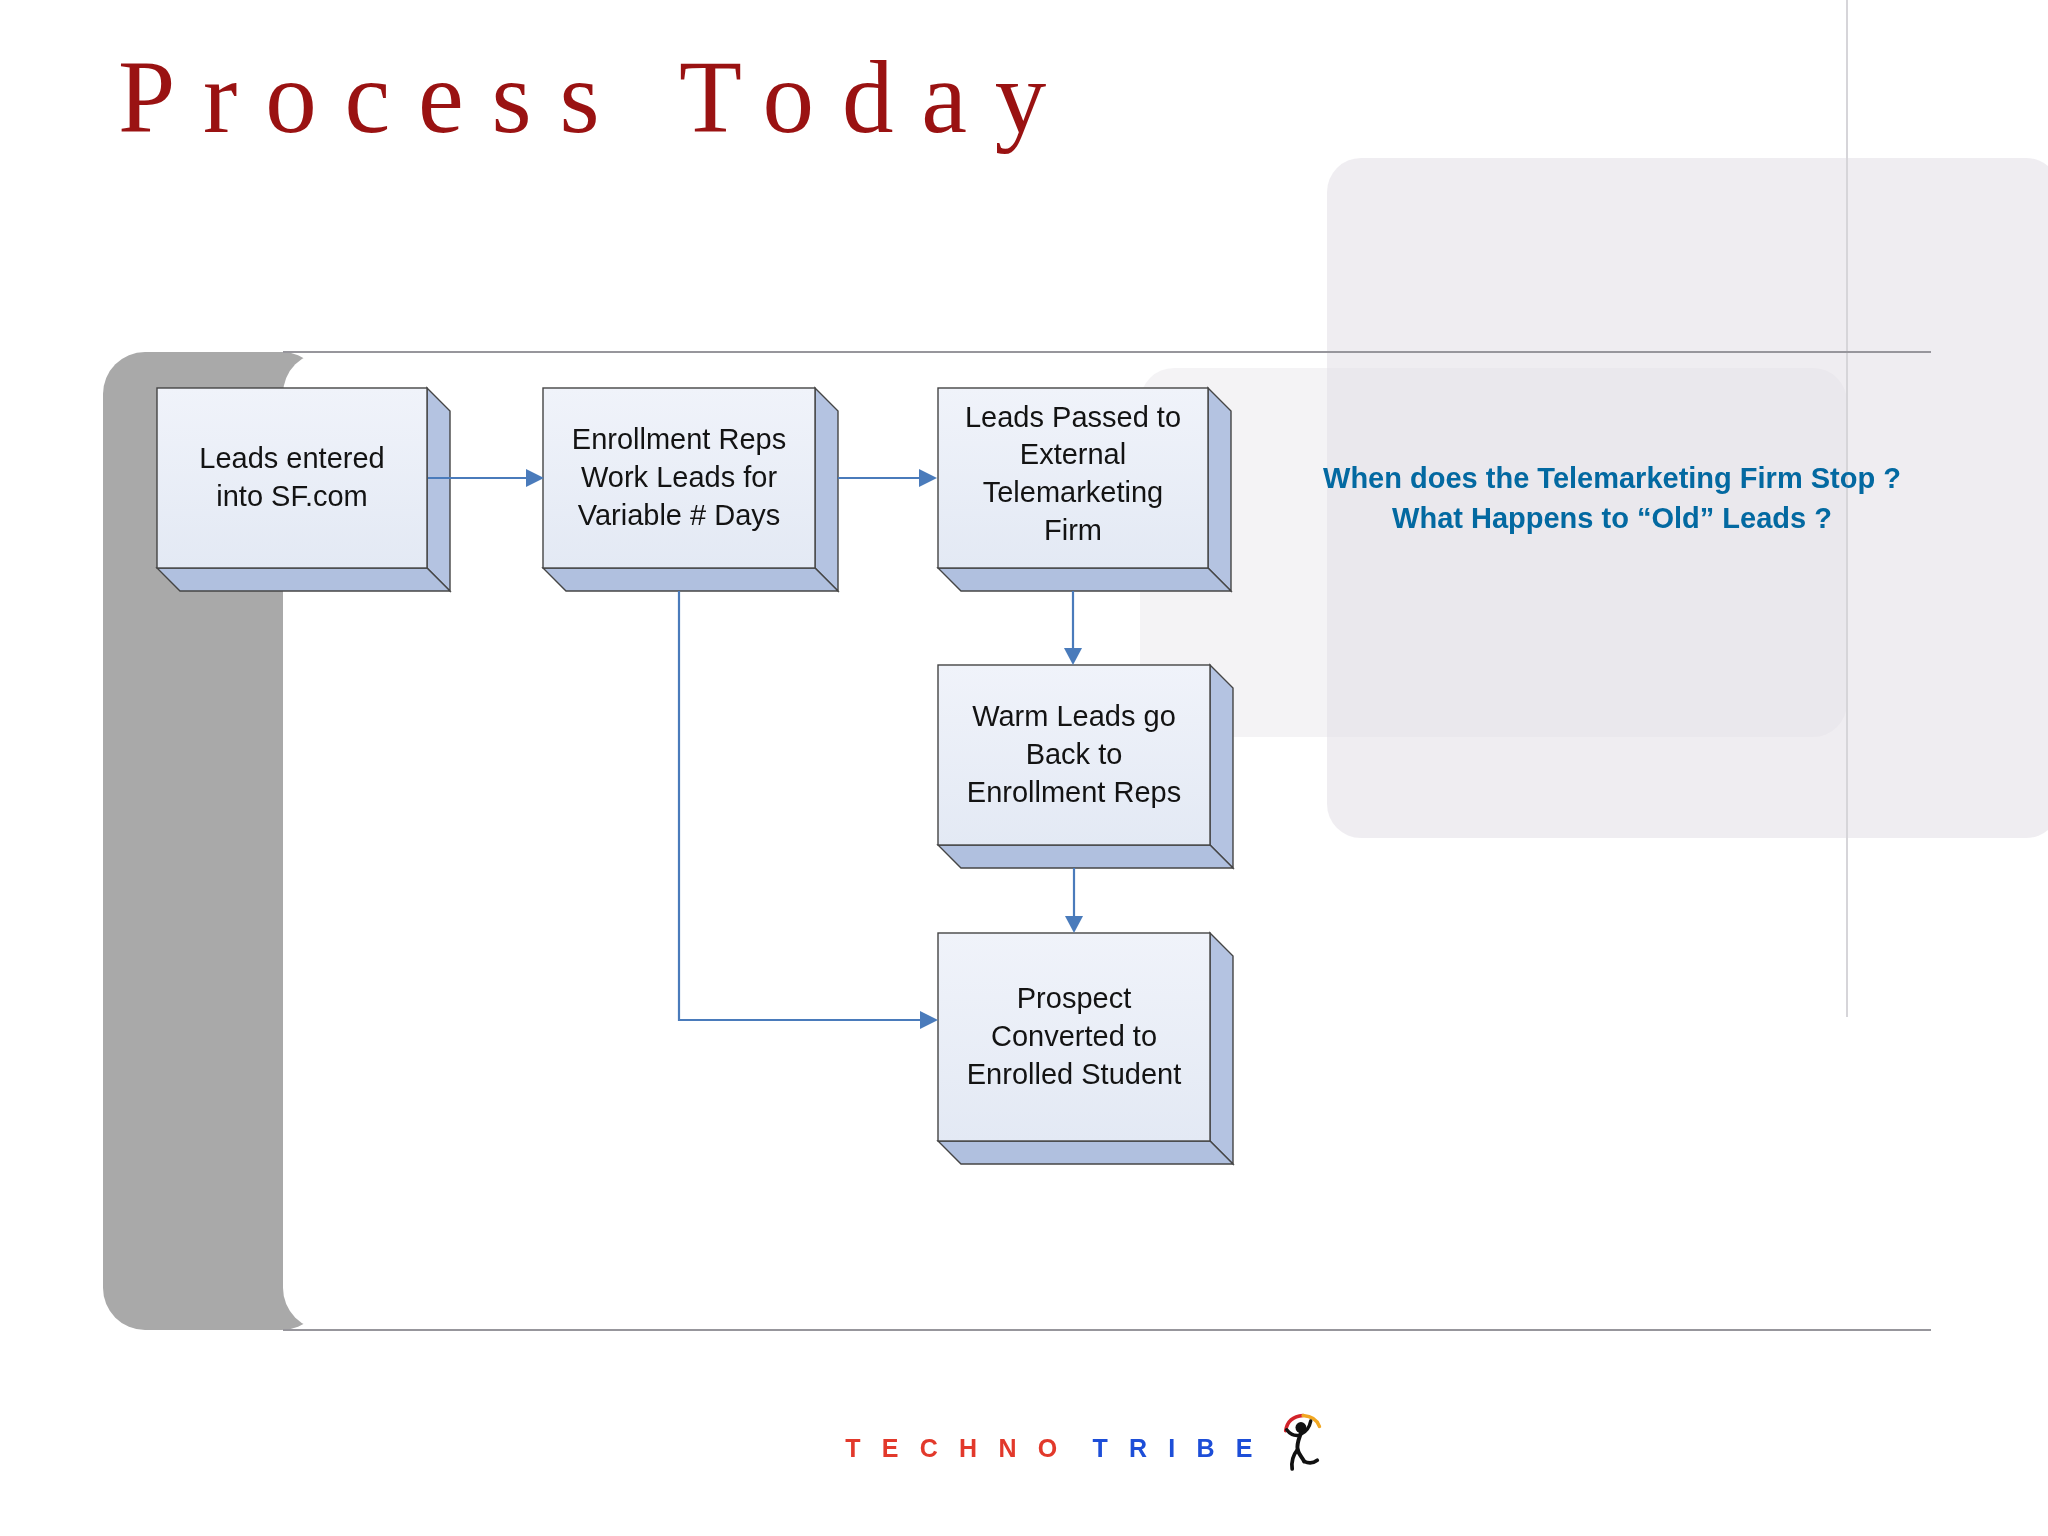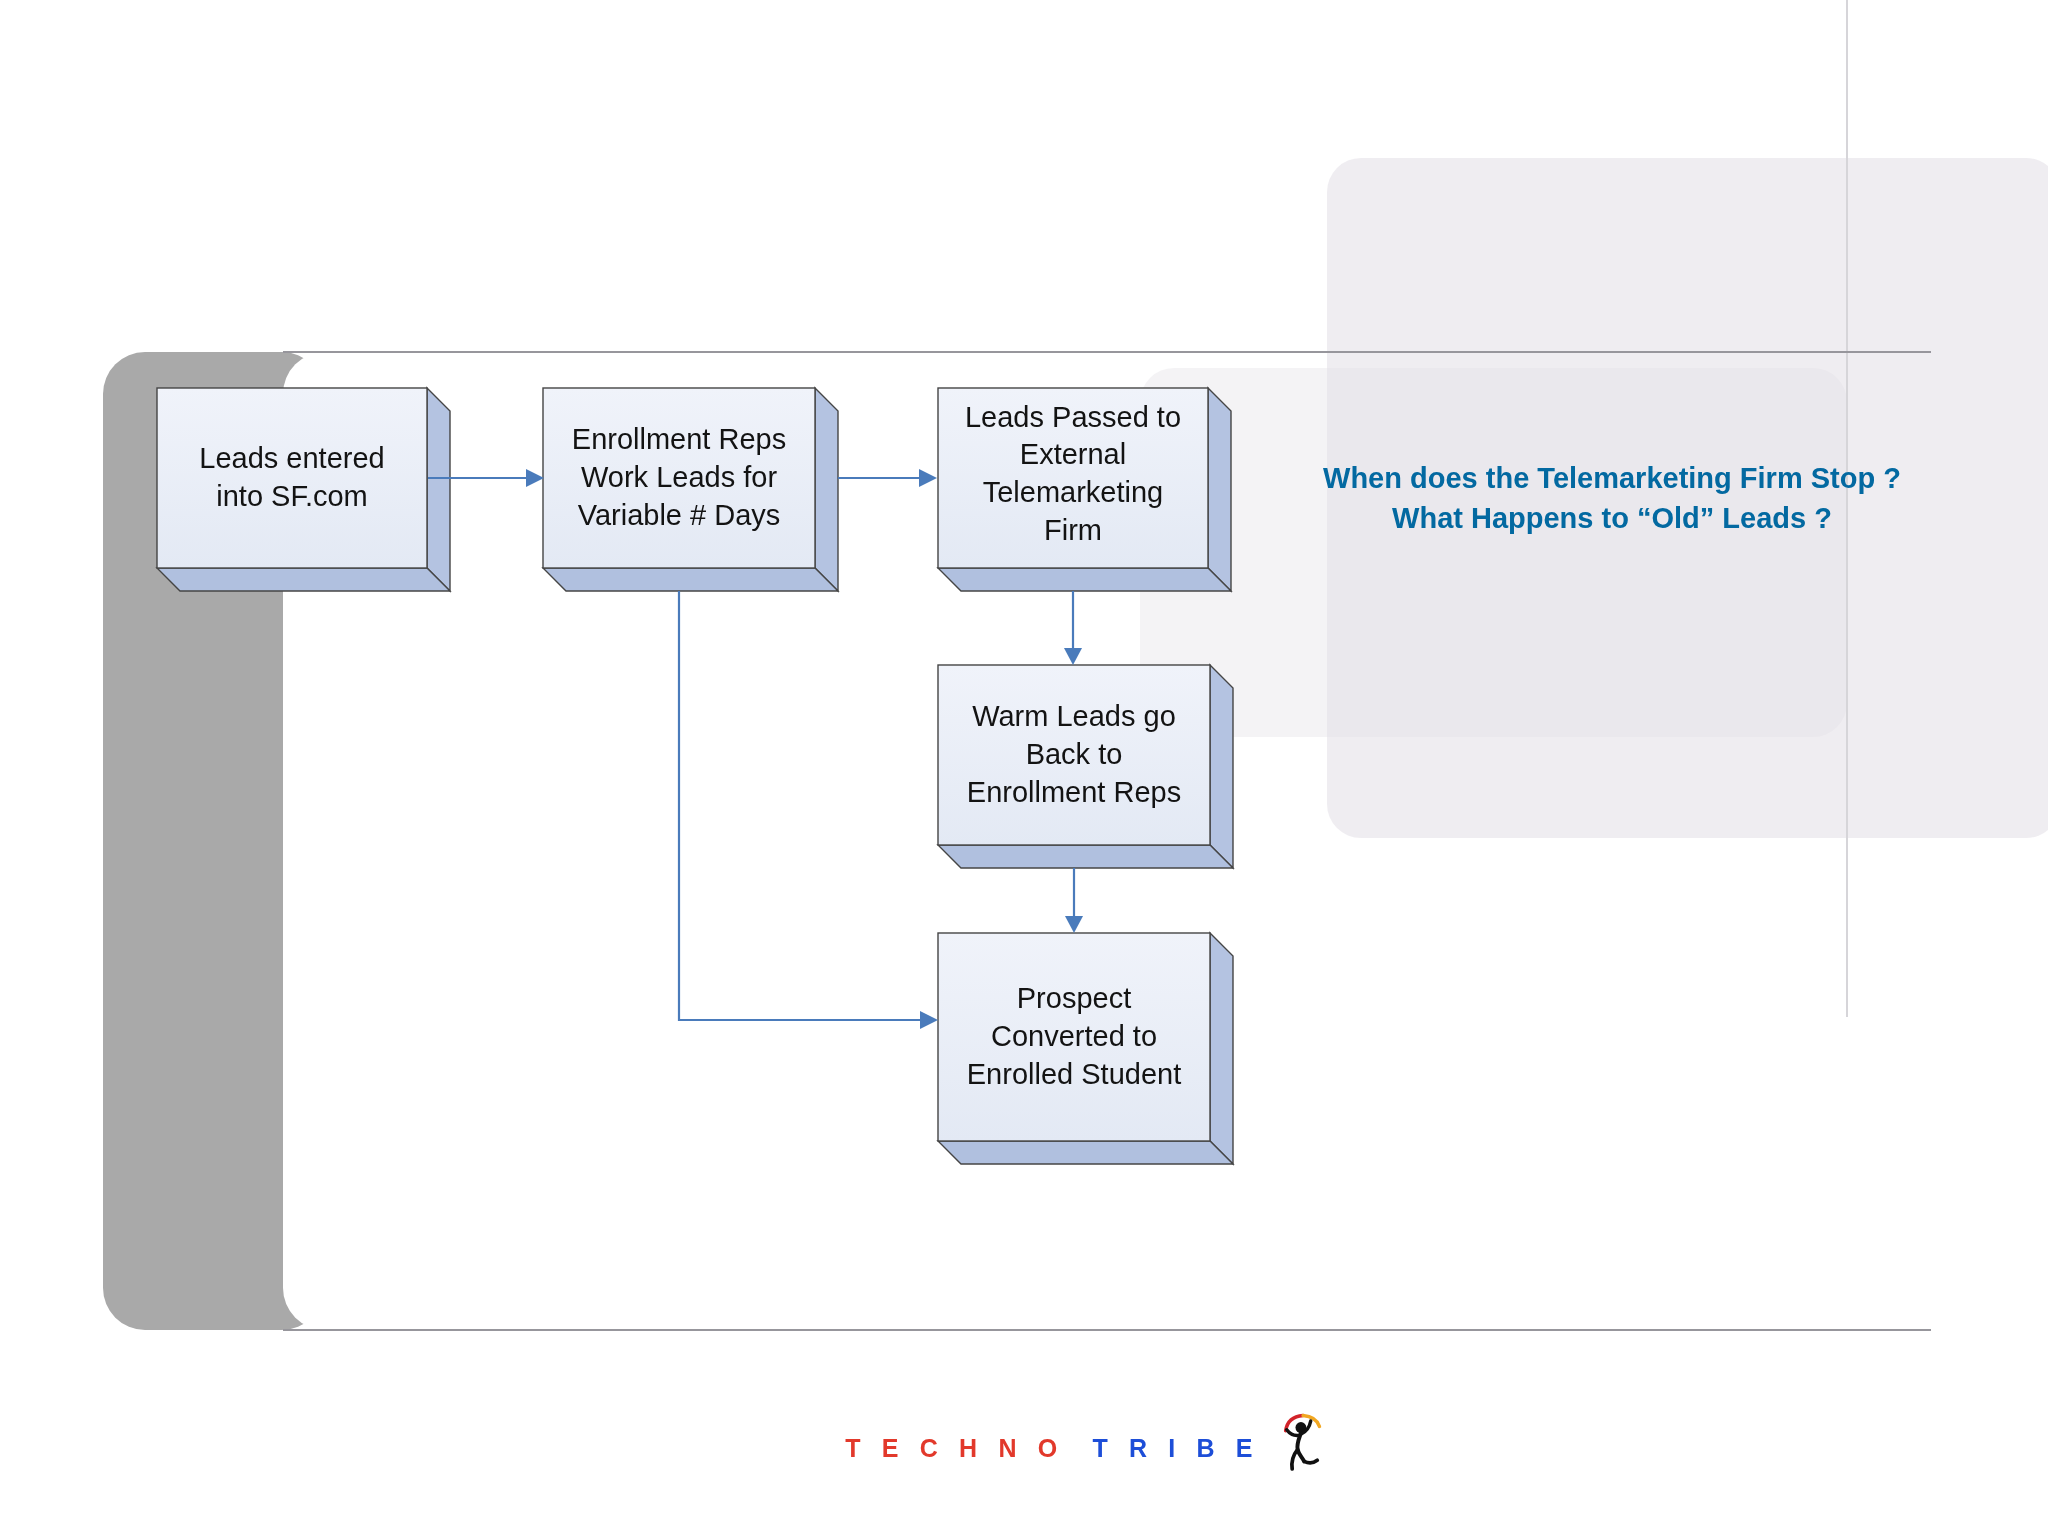--- a/index.html
+++ b/index.html
@@ -73,20 +73,21 @@
 
   <div class="gray-bar"></div>
   <div class="content-panel"></div>
   <div class="decor-a"></div>
   <div class="decor-b"></div>
   <div class="vline"></div>
   <div class="hline hline-top"></div>
   <div class="hline hline-bottom"></div>
 
   <div class="title">
+    <div class="red">Process Today</div>
   </div>
 
   <svg class="flow-svg" width="2048" height="1536" viewBox="0 0 2048 1536">
     <defs>
       <linearGradient id="gFront" x1="0" y1="0" x2="0" y2="1">
         <stop offset="0" stop-color="#f0f3fa"></stop>
           <stop offset="1" stop-color="#e3e9f4"></stop>
       </linearGradient>
     </defs>
     <g stroke="#454545" stroke-width="1.4">

